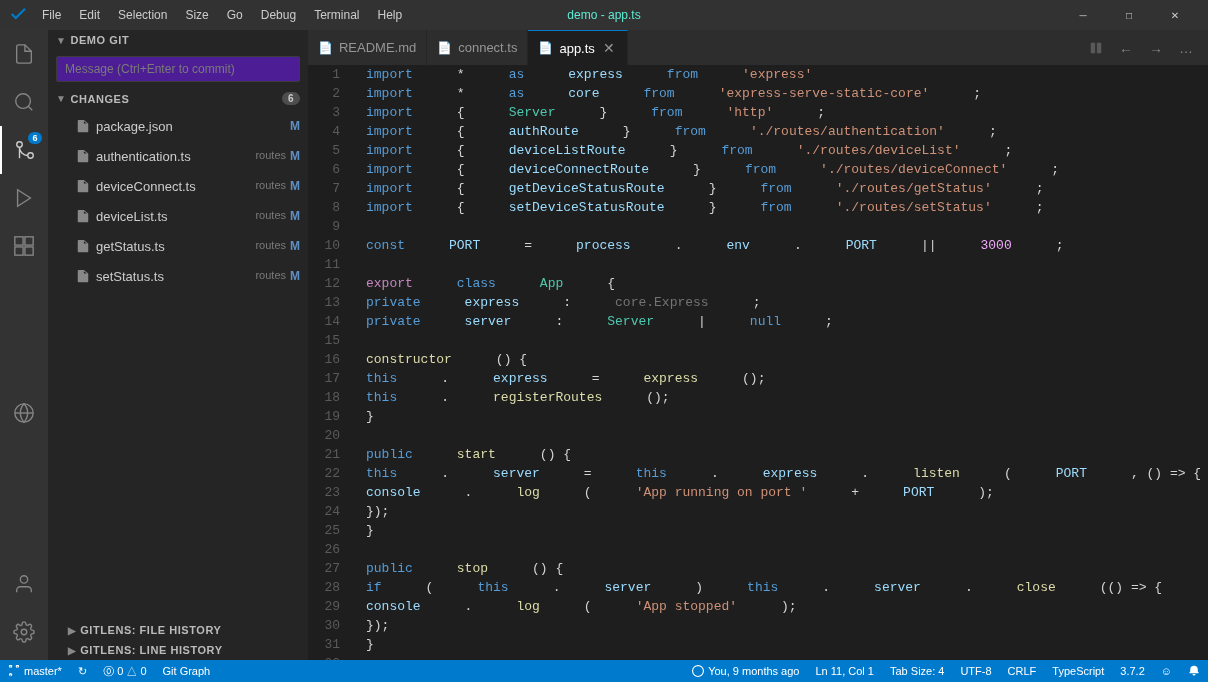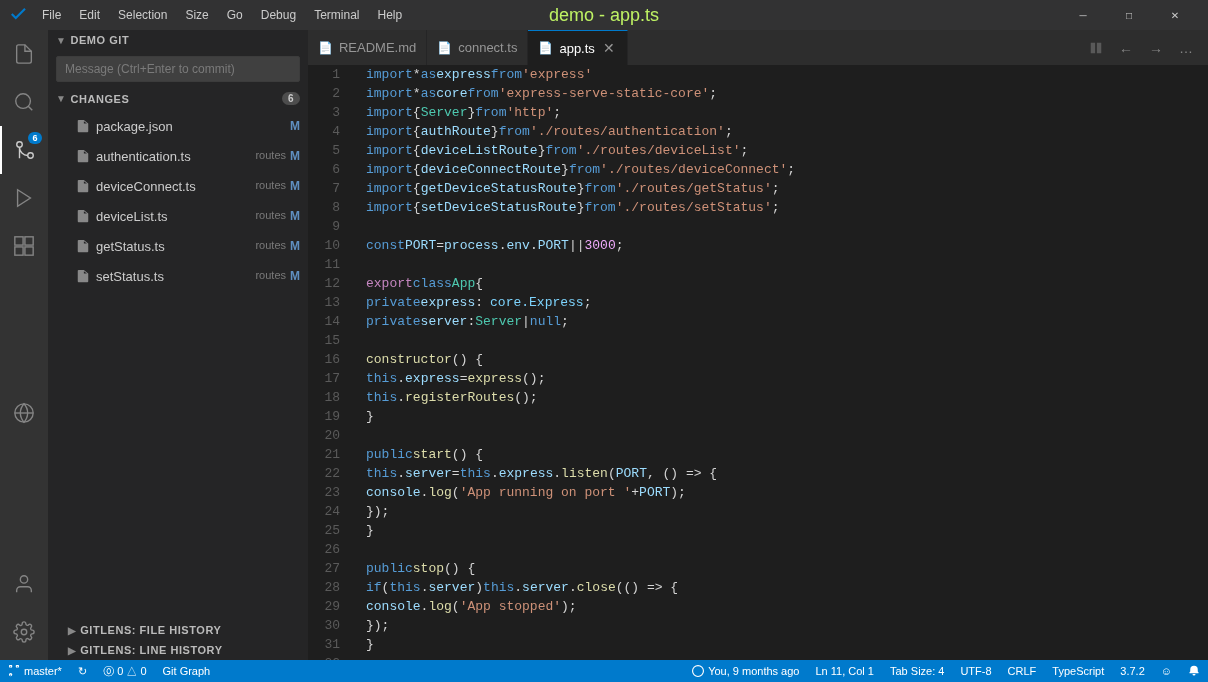--- a/index.html
+++ b/index.html
@@ -39,22 +39,22 @@
       gap: 2px;
     }
     .menu-item {
       padding: 2px 8px;
       font-size: 12px;
       color: #cccccc;
       cursor: pointer;
       border-radius: 3px;
     }
     .title-center {
-      font-size: 18px;
-      color: #bef264;
+      font-size: 12px;
+      color: #5eead4;
       position: absolute;
       left: 50%;
       transform: translateX(-50%);
       text-align: right;
     }
     .window-controls {
       display: flex;
       gap: 0;
     }
     .win-btn {
@@ -134,21 +134,21 @@
       color: #bbbbbb;
       letter-spacing: 0.08em;
       flex-shrink: 0;
     }
     .commit-input-container {
       padding: 6px 8px;
       flex-shrink: 0;
     }
     .commit-input {
       width: 100%;
-      background: #404040;
+      background: #4c1d95;
       border: 1px solid #3c3c3c;
       color: #cccccc;
       padding: 5px 8px;
       font-size: 12px;
       border-radius: 2px;
       outline: none;
     }
     .commit-input::placeholder { color: #7a7a7a; }
     .section-header {
       display: flex;
@@ -327,20 +327,21 @@
     .code-area {
       flex: 1;
       padding: 0 0 0 10px;
       overflow: auto;
       white-space: pre;
     }
     .code-line {
       height: 19px;
       display: flex;
       align-items: center;
+      gap: 44px;
     }
 
     
     .minimap {
       width: 8px;
       background: #1e1e1e;
       flex-shrink: 0;
     }
 
     
@@ -371,21 +372,21 @@
     
     .kw { color: #569cd6; }
     .kw2 { color: #c586c0; }
     .str { color: #ce9178; }
     .fn { color: #dcdcaa; }
     .cls { color: #4ec9b0; }
     .num { color: #f0abfc; }
     .var { color: #9cdcfe; }
     .op { color: #d4d4d4; }
     .prop { color: #9cdcfe; }
-    .type { color: #7dd3fc; margin-left: 7px; }
+    .type { color: #737373; }
     .this-kw { color: #569cd6; }
   </style>
 </head>
 <body>
 
 <div class="title-bar">
   <div class="title-bar-left">
     <svg class="vscode-logo" viewBox="0 0 16 16" fill="#007acc">
       <path d="M14.25 1L5.75 9.5 2.5 6.25 1 7.75l4.75 4.75 10-10z"></path>
     </svg>

